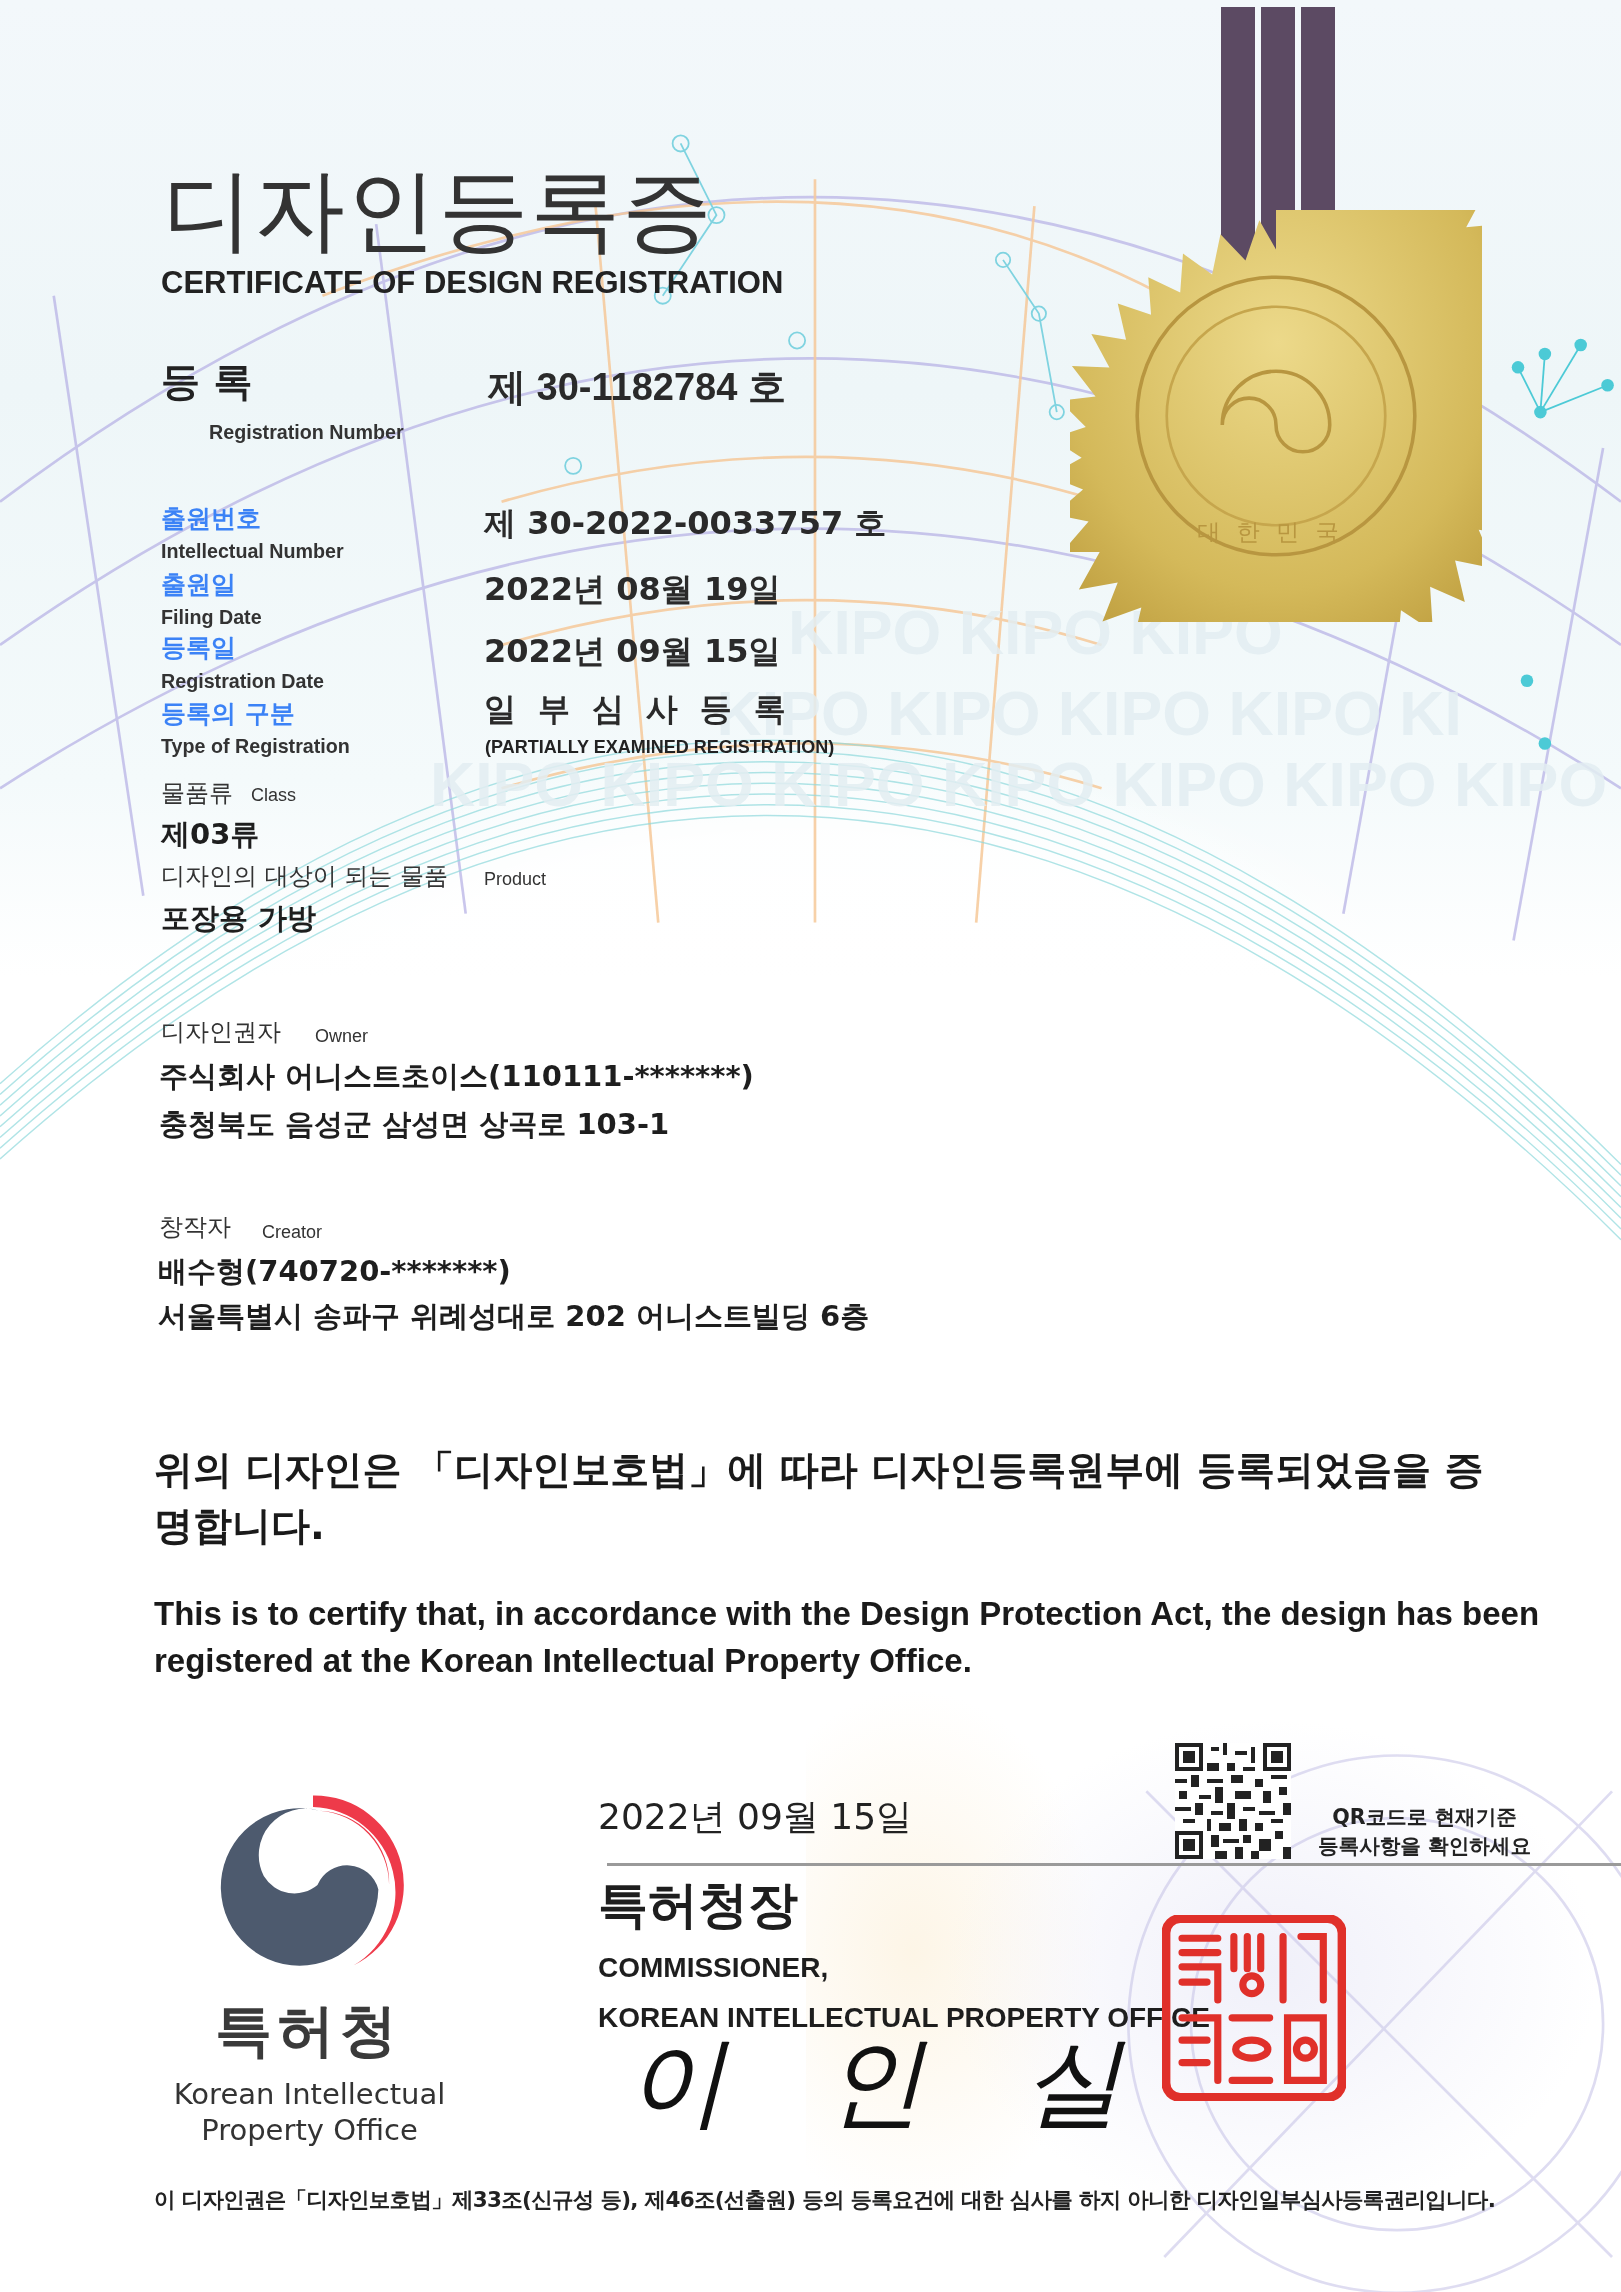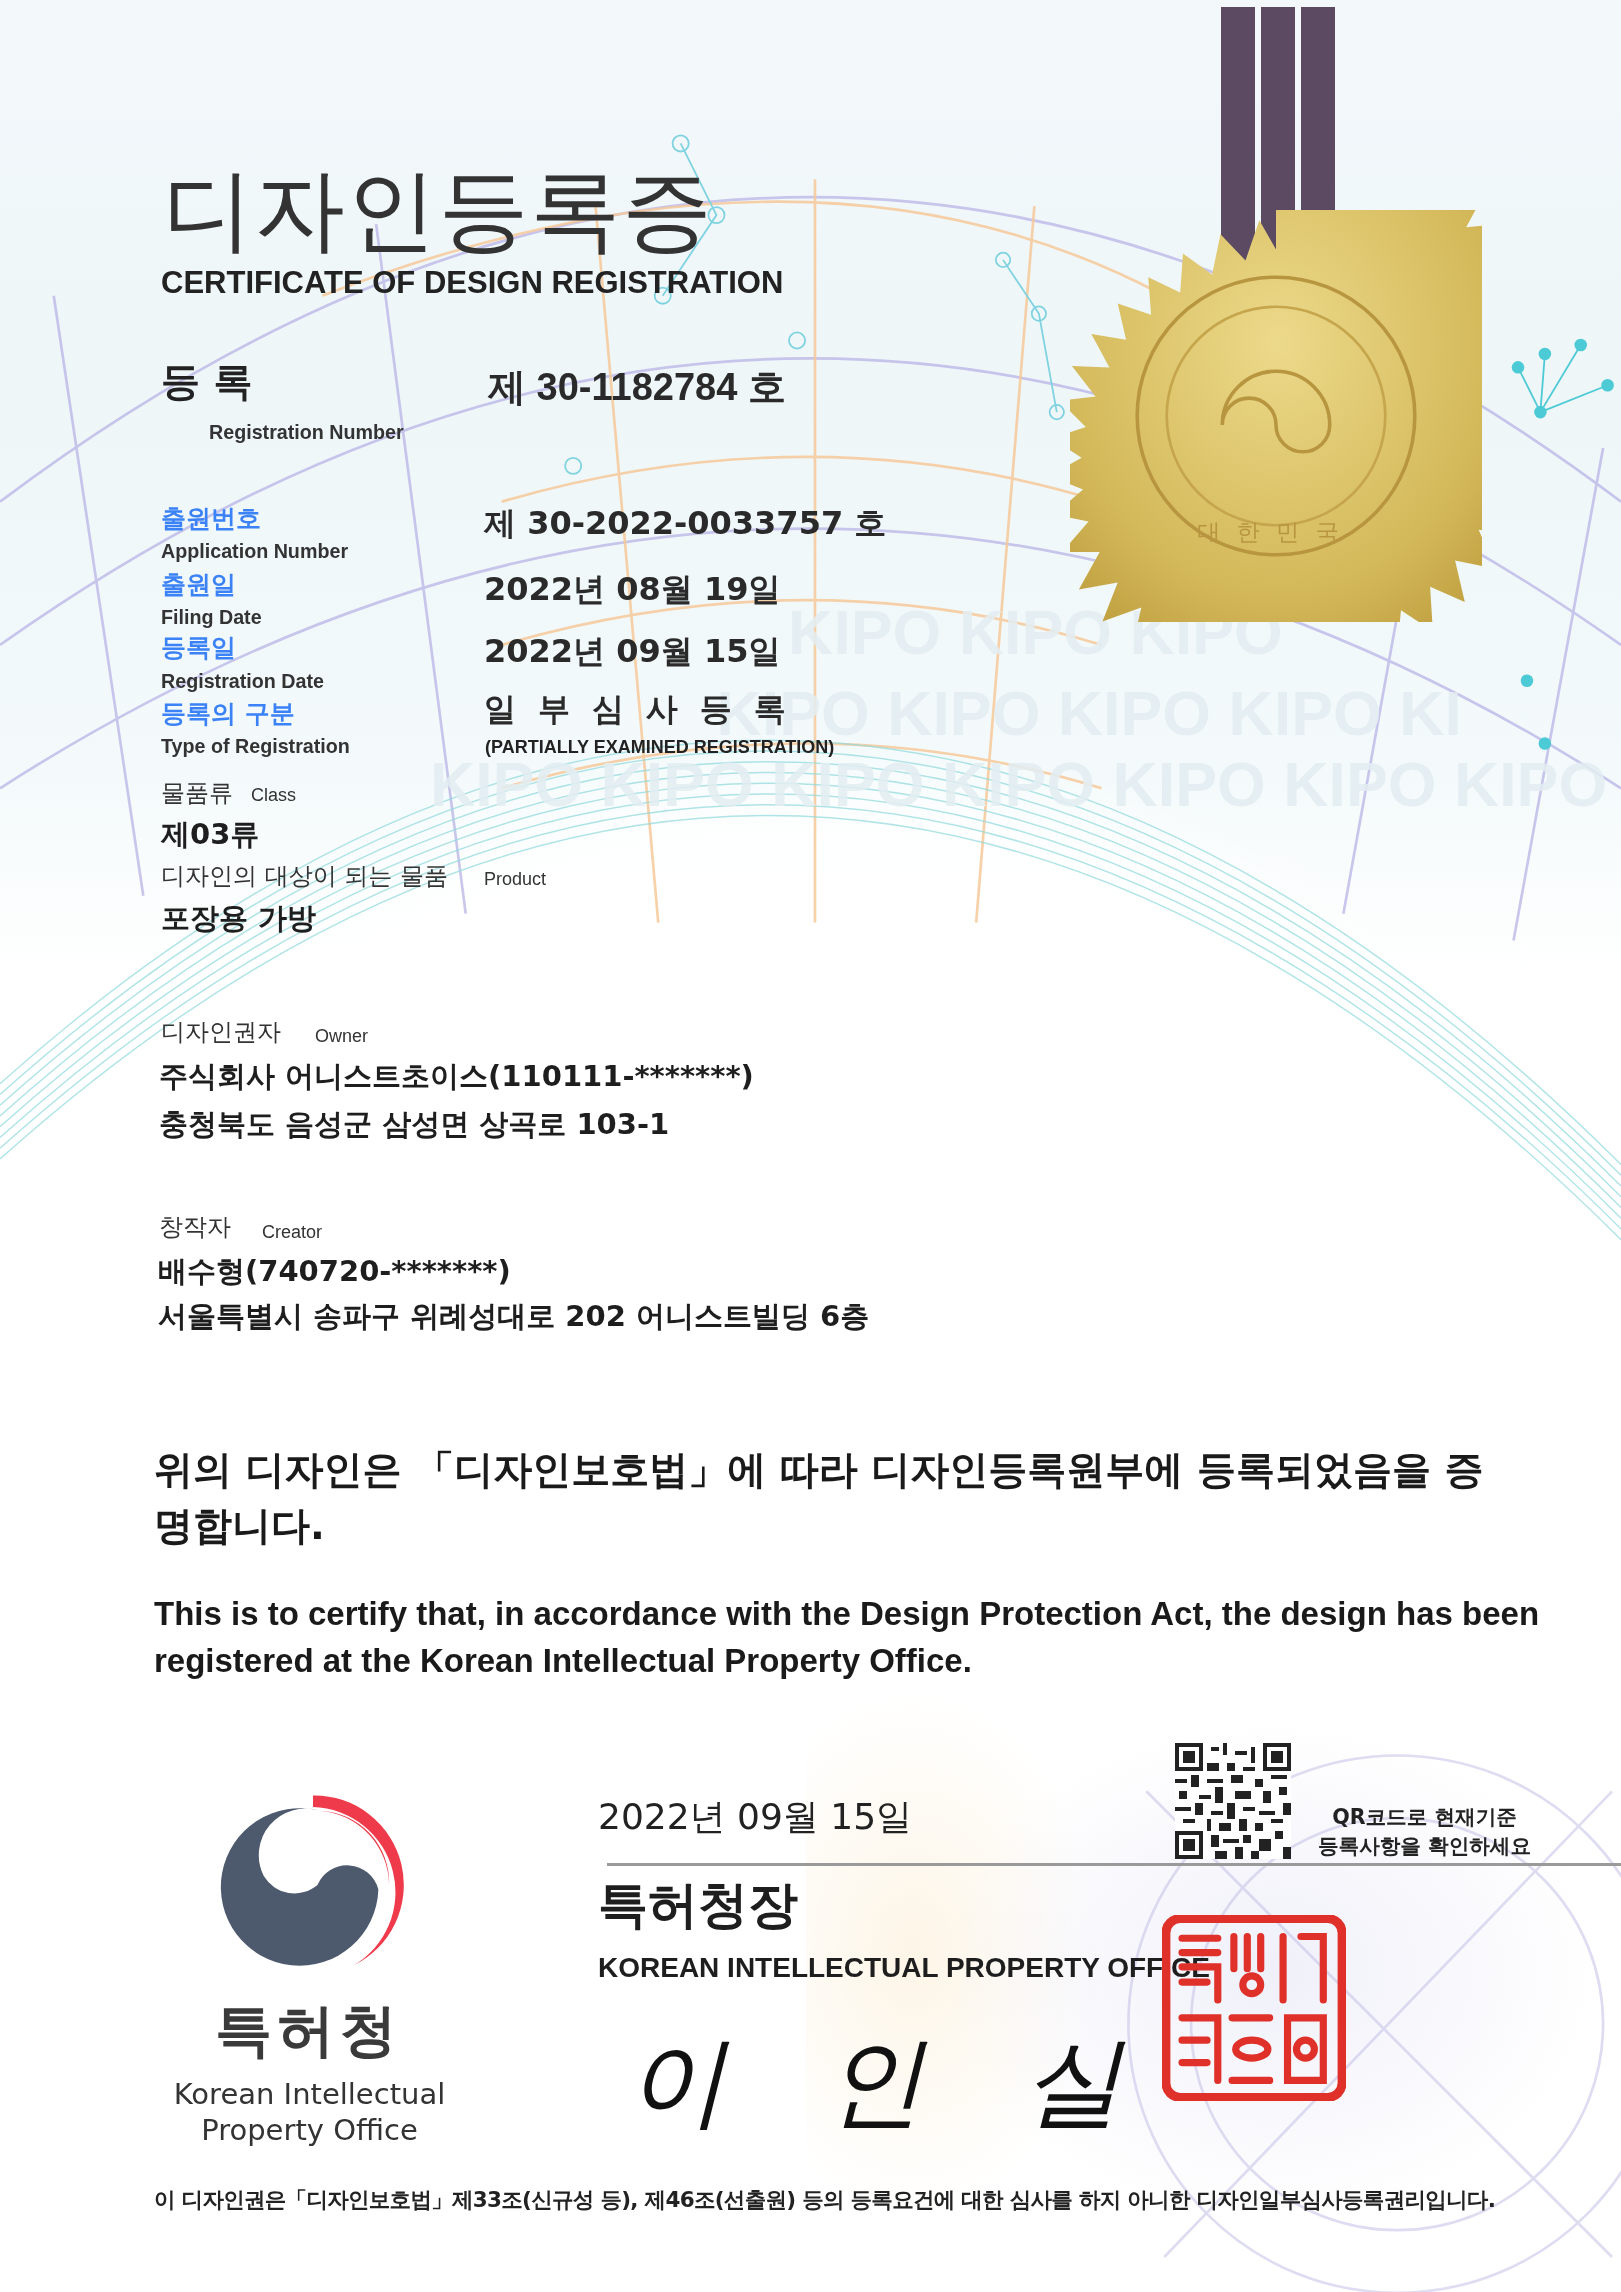--- a/index.html
+++ b/index.html
@@ -158,21 +158,21 @@
 </svg>
 
 <div class="abs title-ko">디자인등록증</div>
 <div class="abs title-en">CERTIFICATE OF DESIGN REGISTRATION</div>
 
 <div class="abs lbl-ko-lg" style="left:161px; top:355px;">등 록</div>
 <div class="abs lbl-en" style="left:161px; top:421px;margin-left:48px;">Registration Number</div>
 <div class="abs val-lg" style="left:488px; top:362px;">제 30-1182784 호</div>
 
 <div class="abs lbl-ko" style="left:161px; top:502px;">출원번호</div>
-<div class="abs lbl-en" style="left:161px; top:540px;">Application Number</div>
+<div class="abs lbl-en" style="left:161px; top:540px;">Intellectual Number</div>
 <div class="abs val" style="left:484px; top:502px;">제 30-2022-0033757 호</div>
 
 <div class="abs lbl-ko" style="left:161px; top:568px;">출원일</div>
 <div class="abs lbl-en" style="left:161px; top:606px;">Filing Date</div>
 <div class="abs val" style="left:484px; top:568px;">2022년 08월 19일</div>
 
 <div class="abs lbl-ko" style="left:161px; top:631px;">등록일</div>
 <div class="abs lbl-en" style="left:161px; top:670px;">Registration Date</div>
 <div class="abs val" style="left:484px; top:630px;">2022년 09월 15일</div>
 
@@ -270,20 +270,21 @@
 </svg>
 <div class="abs qr-note">
   <div>QR코드로 현재기준</div>
   <div>등록사항을 확인하세요</div>
 </div>
 
 <div class="abs divider"></div>
 
 <div class="abs commissioner-ko">특허청장</div>
 <div class="abs commissioner-en">
+  <div>COMMISSIONER,</div>
   <div>KOREAN INTELLECTUAL PROPERTY OFFICE</div>
 </div>
 <div class="abs signature">이인실</div>
 
 <svg class="abs" style="left:1162px; top:1915px;" width="184" height="186" viewBox="0 0 205 208">
   <rect x="4" y="4" width="197" height="200" rx="16" fill="none" stroke="#e0302a" stroke-width="10"></rect>
   <g fill="none" stroke="#e0302a" stroke-width="8" stroke-linecap="round">
     <path d="M 22 26 L 62 26 M 22 42 L 62 42 M 22 58 L 62 58 L 62 95 M 22 75 L 50 75"></path>
     <path d="M 80 24 L 80 60 M 95 24 L 95 60 M 110 24 L 110 60"></path>
     <path d="M 135 24 L 135 95 M 155 24 L 180 24 L 180 95"></path>

